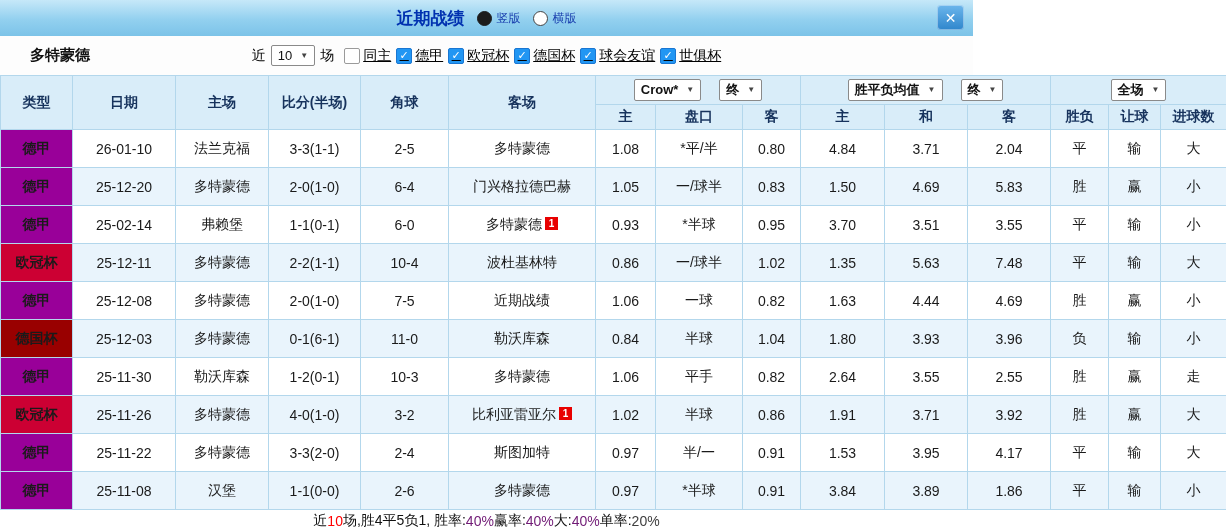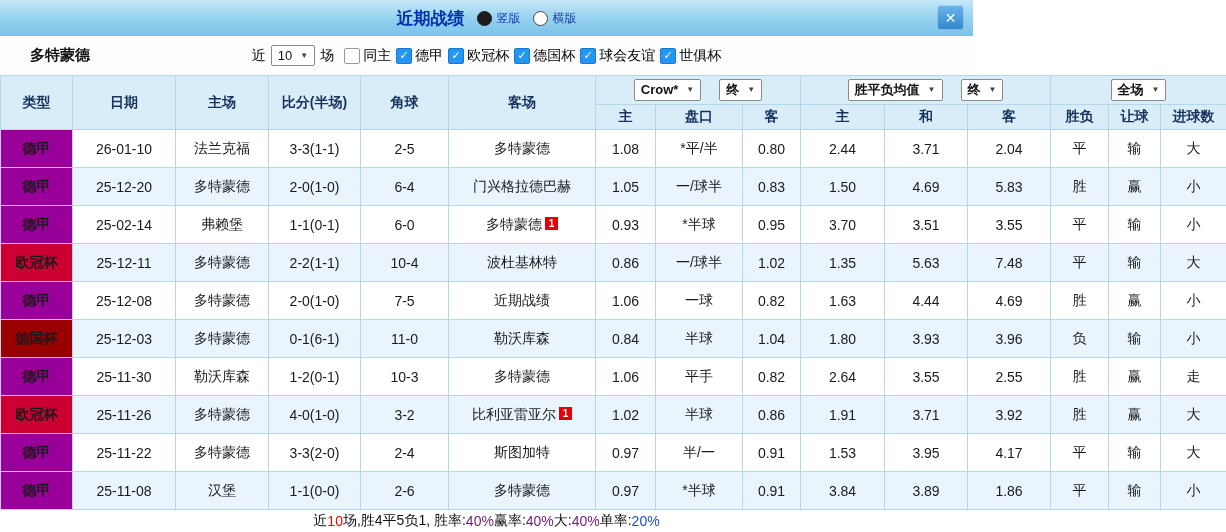--- a/index.html
+++ b/index.html
@@ -39,21 +39,21 @@
   .results-table thead th{background:#d9edf9;color:#17335d;font-weight:bold;}
   tr.hrow1 th{height:28px;}
   tr.hrow2 th{height:24px;}
   .selwrap{display:flex;align-items:center;justify-content:center;gap:18px;}
   .results-table tbody td{height:37px;color:#1a1a1a;background:#fff;}
   .results-table tbody tr.alt td{background:#e9f4fc;}
   td.league{color:#fff;font-weight:bold;}
   .dortmund{color:#009933;}
   .t-red{color:#ff0000;}
   .t-blue{color:#701a75;}
-  .t-green{color:#1d4ed8;}
+  .t-green{color:#404040;}
   .card{display:inline-block;min-width:11px;height:13px;line-height:13px;background:#e80000;color:#fff;
         font-size:10px;font-weight:bold;margin-left:3px;vertical-align:2px;padding:0 1px;}
 
   
   .footer{flex:1;display:flex;align-items:center;justify-content:center;font-size:14px;color:#111;background:#fff;}
 </style>
 </head>
 <body>
 
 <div class="window">
@@ -75,21 +75,21 @@
 
   <div class="filterbar">
     <span class="team-name">多特蒙德</span>
     <div class="filter-controls">
       <span>近</span>
       <span class="sel">
         <span>10</span>
         <span class="arr">▼</span>
       </span>
       <span>场</span>
-      <span style="display:inline-flex;">
+      <span style="display:inline-flex;text-decoration:underline;">
           <span class="cb-item">
             <span class="cb"></span>
             <span>同主</span>
           </span>
           <span class="cb-item">
             <span class="cb on">✓</span>
             <span>德甲</span>
           </span>
           <span class="cb-item">
             <span class="cb on">✓</span>
@@ -186,21 +186,21 @@
         <tr>
           <td class="league" style="background: rgb(153, 0, 153);">德甲</td>
           <td>26-01-10</td>
           <td>法兰克福</td>
           <td class="t-red">3-3(1-1)</td>
           <td>2-5</td>
           <td class="dortmund"><span>多特蒙德</span></td>
           <td>1.08</td>
           <td class="t-red">*平/半</td>
           <td>0.80</td>
-          <td>2.44</td>
+          <td>4.84</td>
           <td>3.71</td>
           <td>2.04</td>
           <td class="t-blue">平</td>
           <td class="t-blue">输</td>
           <td class="t-red">大</td>
         </tr>
         <tr class="alt">
           <td class="league" style="background: rgb(153, 0, 153);">德甲</td>
           <td>25-12-20</td>
           <td class="dortmund">多特蒙德</td>

